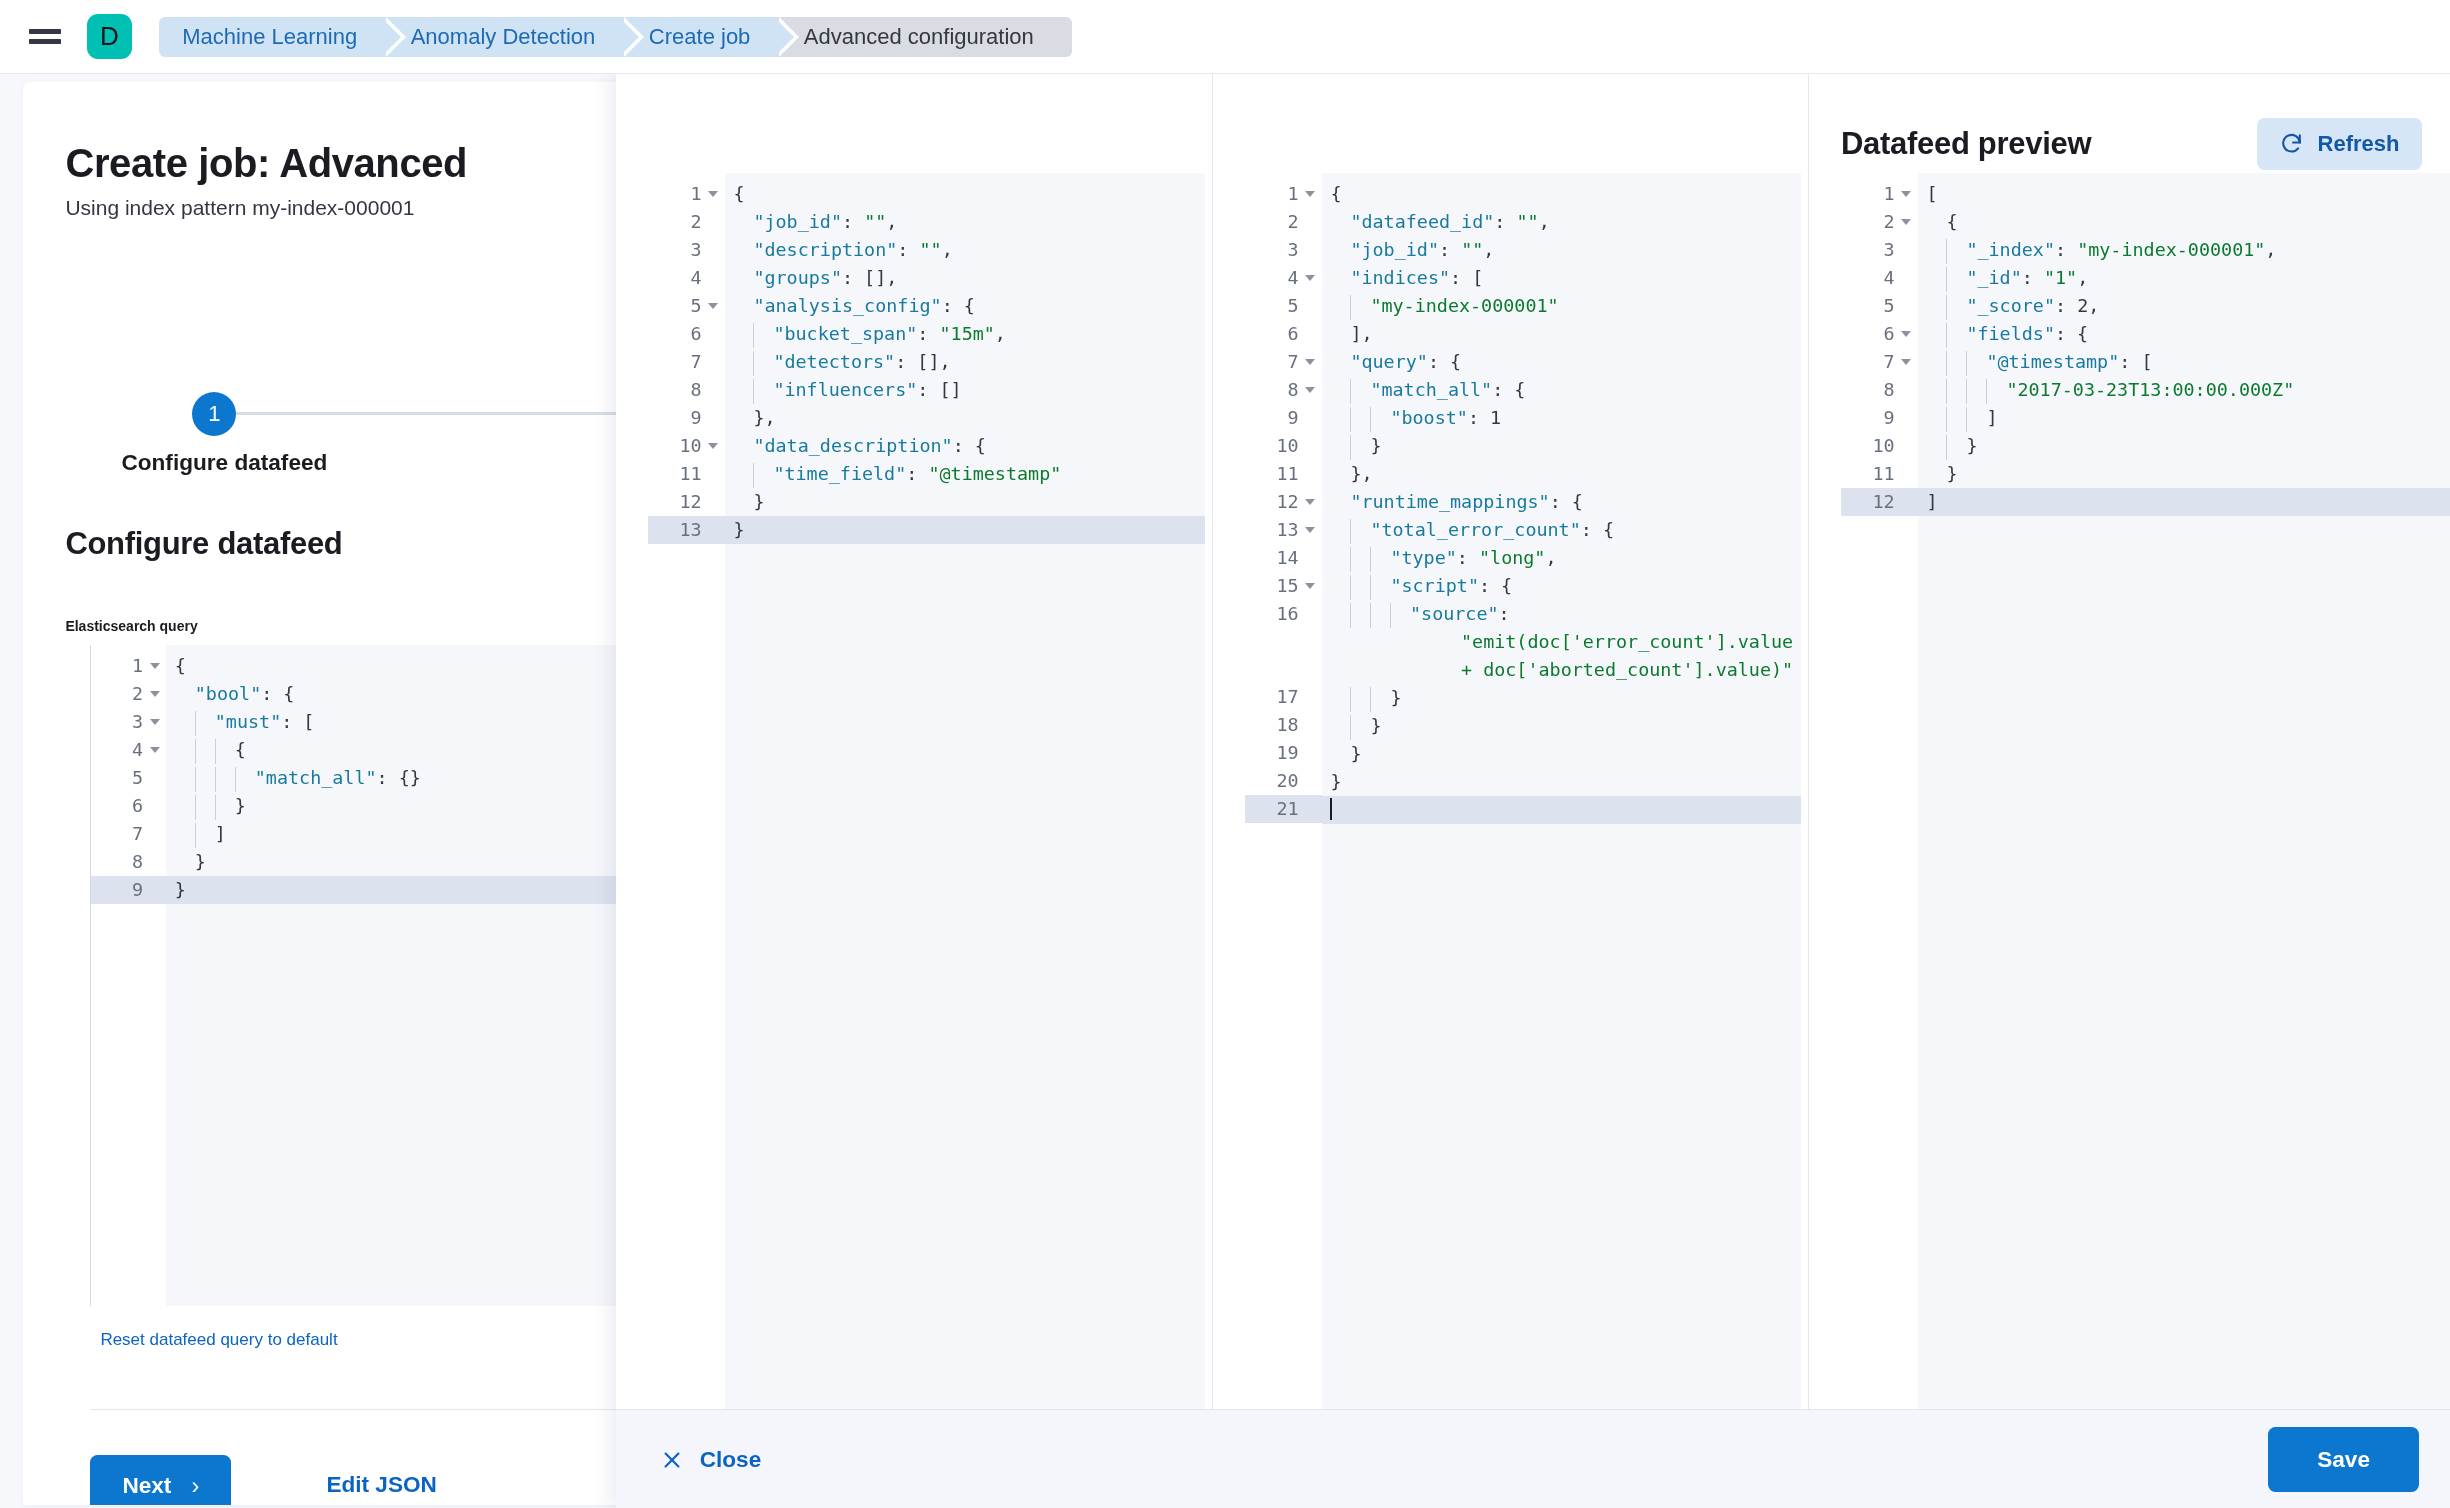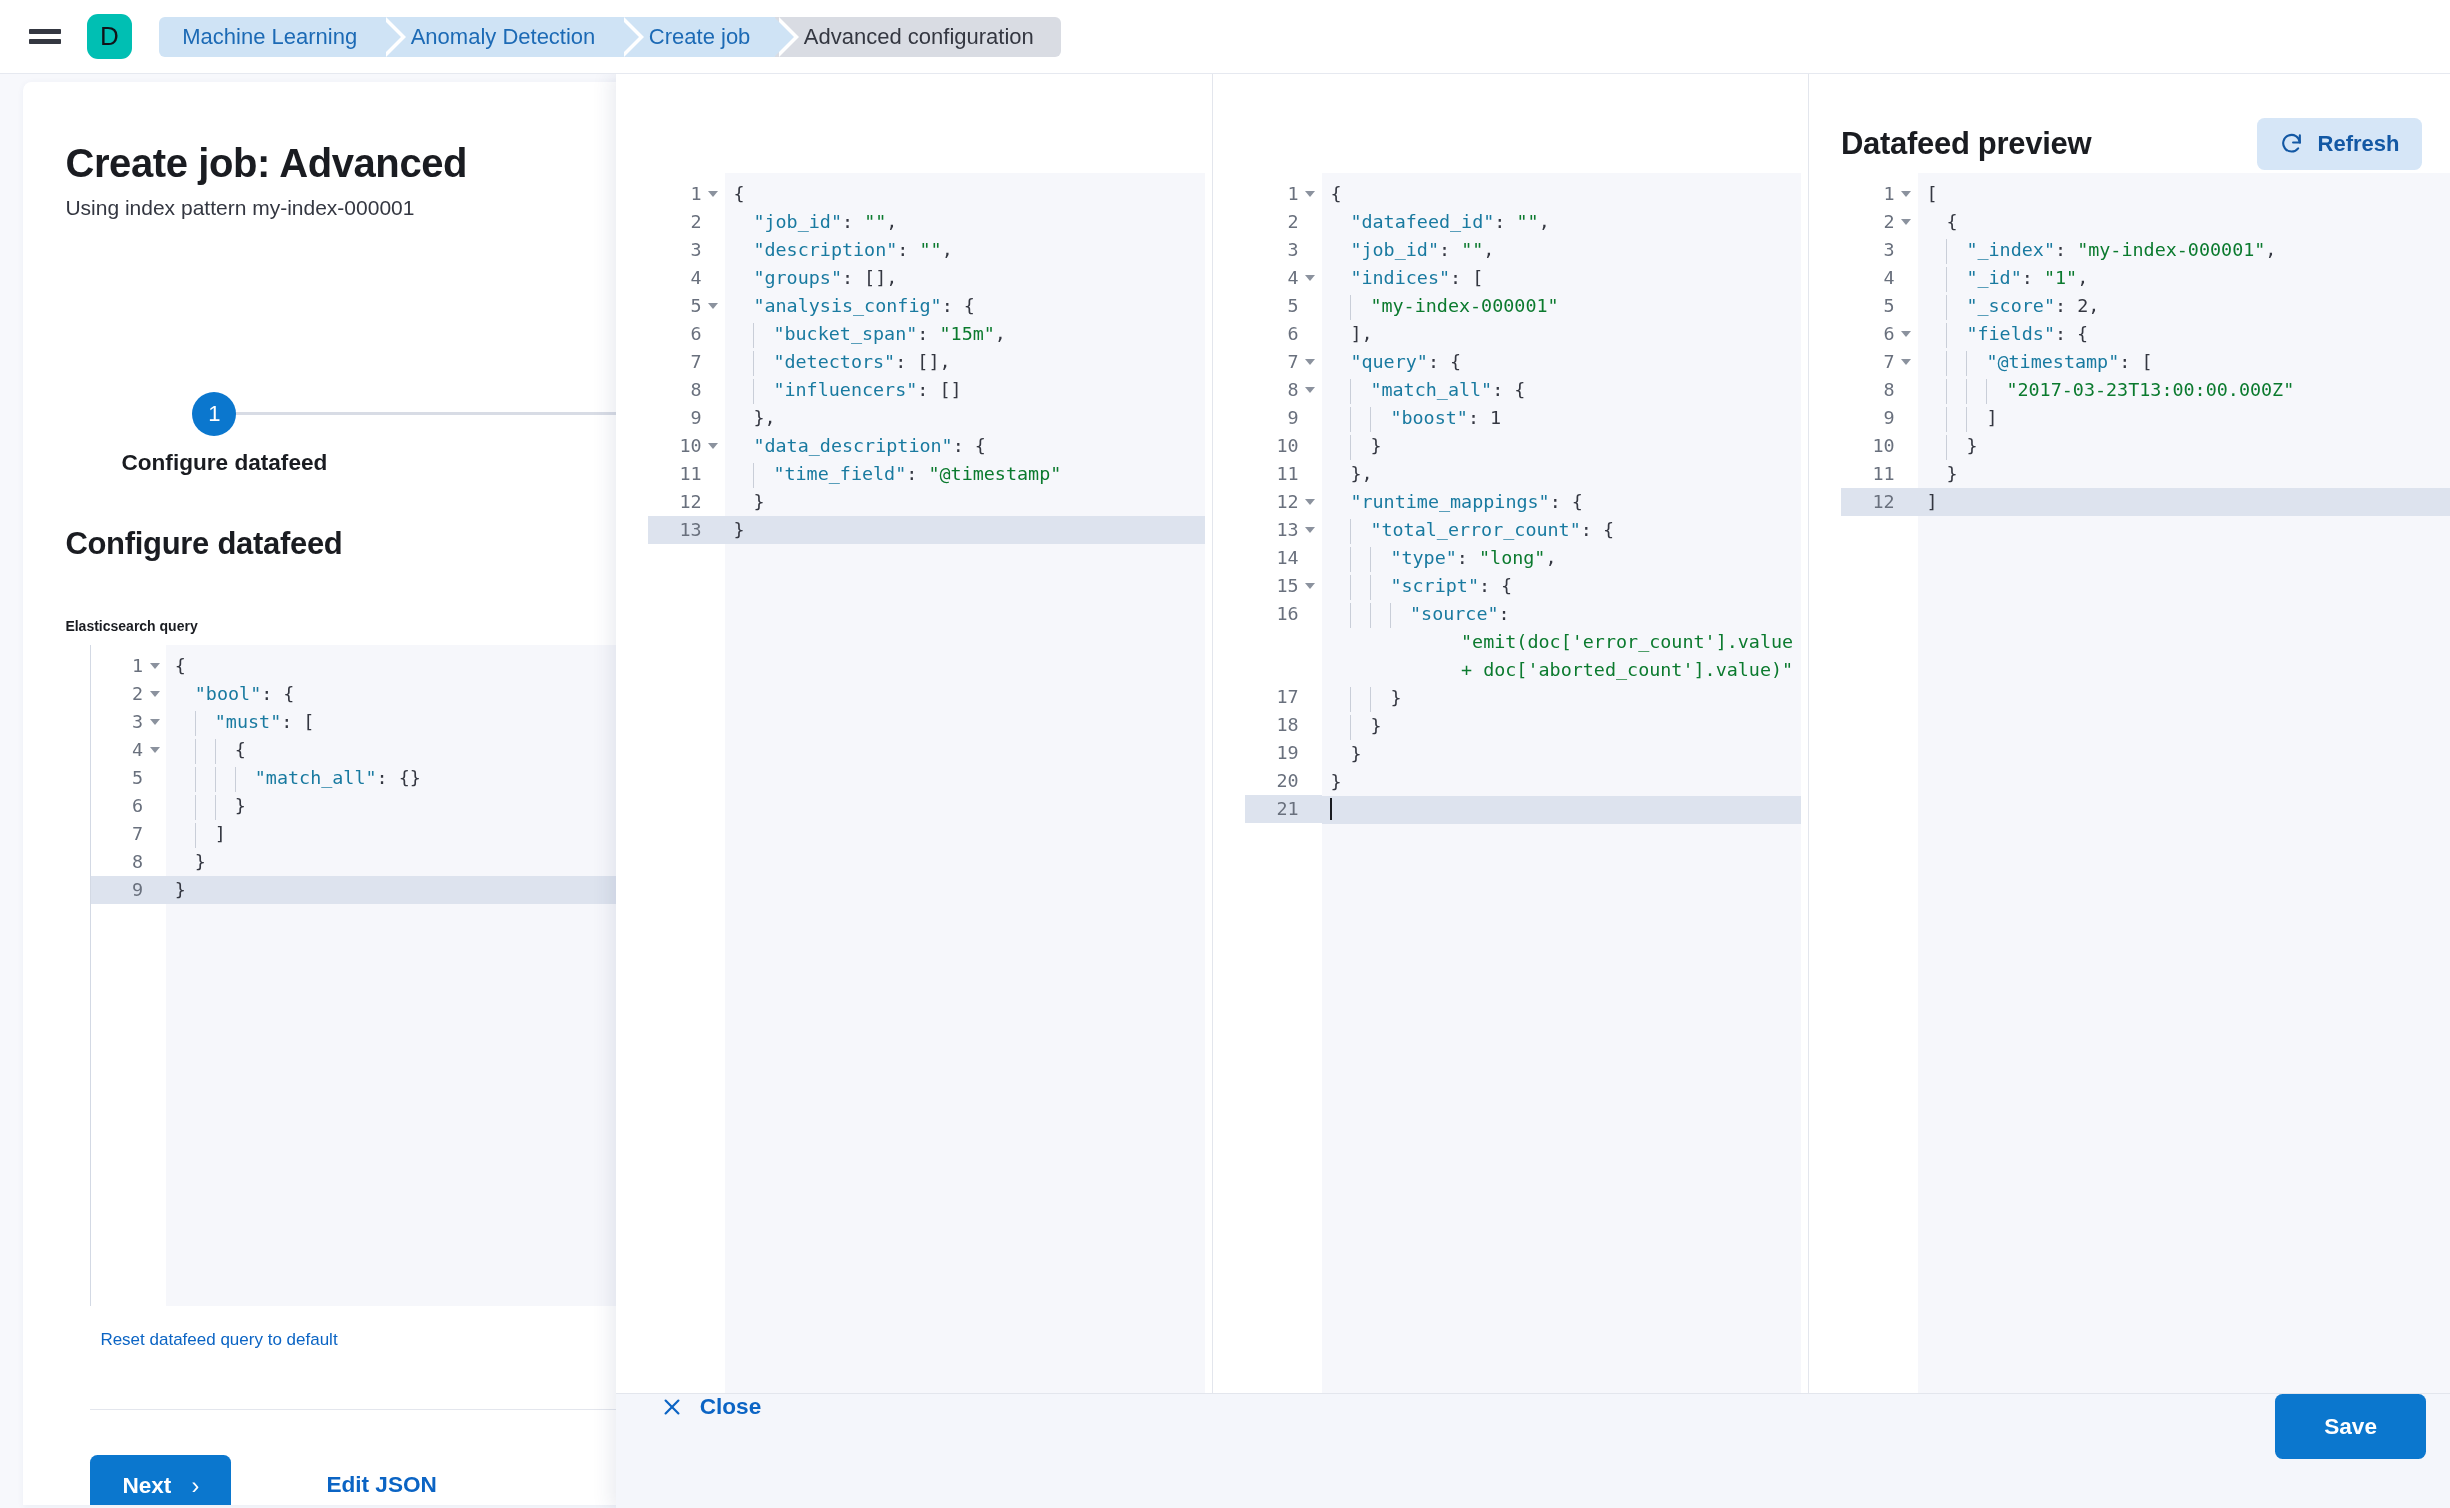--- a/index.html
+++ b/index.html
@@ -48,21 +48,21 @@
   }
   .crumb::before {
     content: ""; position: absolute; right: -23.4px; top: 0;
     width: 0; height: 0; z-index: 2;
     border-top: 20px solid transparent;
     border-bottom: 20px solid transparent;
     border-left: 20px solid #ffffff;
   }
   .crumb.last {
     background: #d9dce3; color: #343741; border-radius: 0 5.9px 5.9px 0;
-    padding-right: 27px; font-weight: 400;
+    padding-right: 38px; font-weight: 400;
   }
   .crumb.last::after, .crumb.last::before { display: none; }
 
   
   .page-bg { position: absolute; top: 74px; left: 0; width: 2450px; height: 1435px; background: #f7f8fc; }
 
   .left-card {
     position: absolute; top: 82px; left: 23.4px;
     width: 621px; height: 1423px;
     background: #ffffff;
@@ -175,24 +175,24 @@
   .panel-editor .codearea { flex: 1; }
 
   .p1 { width: 596px; }
   .p1 .panel-editor { left: 32px; right: 6.7px; }
   .p2 { width: 596px; border-left: 0.8px solid #e3e6ed; }
   .p2 .panel-editor { left: 32px; right: 6.7px; }
   .p3 { flex: 1; border-left: 0.8px solid #e3e6ed; }
   .p3 .panel-editor { left: 32px; right: 0; }
 
   .flyout-foot {
-    height: 116px; background: #f4f6fb;
+    height: 100px; background: #f4f6fb;
     border-top: 0.8px solid #e3e6ed;
-    display: flex; align-items: flex-start; justify-content: space-between;
-    padding: 0 24px 0 45px;
+    display: flex; align-items: center; justify-content: space-between;
+    padding: 0 31px 0 45px;
   }
   .close-btn { display: flex; align-items: center; gap: 16.7px; color: #0b64c4;
     font-size: 22.6px; font-weight: bold; background: none; border: none; cursor: pointer; }
   .x-icon { width: 22px; height: 22px; display: block; }
   .btn-save {
     background: #0b77ce; color: #ffffff; border: none; border-radius: 7.5px;
     height: 65px; padding: 0 49px; font-size: 22.6px; font-weight: bold; cursor: pointer;
   }
 </style>
 </head>

